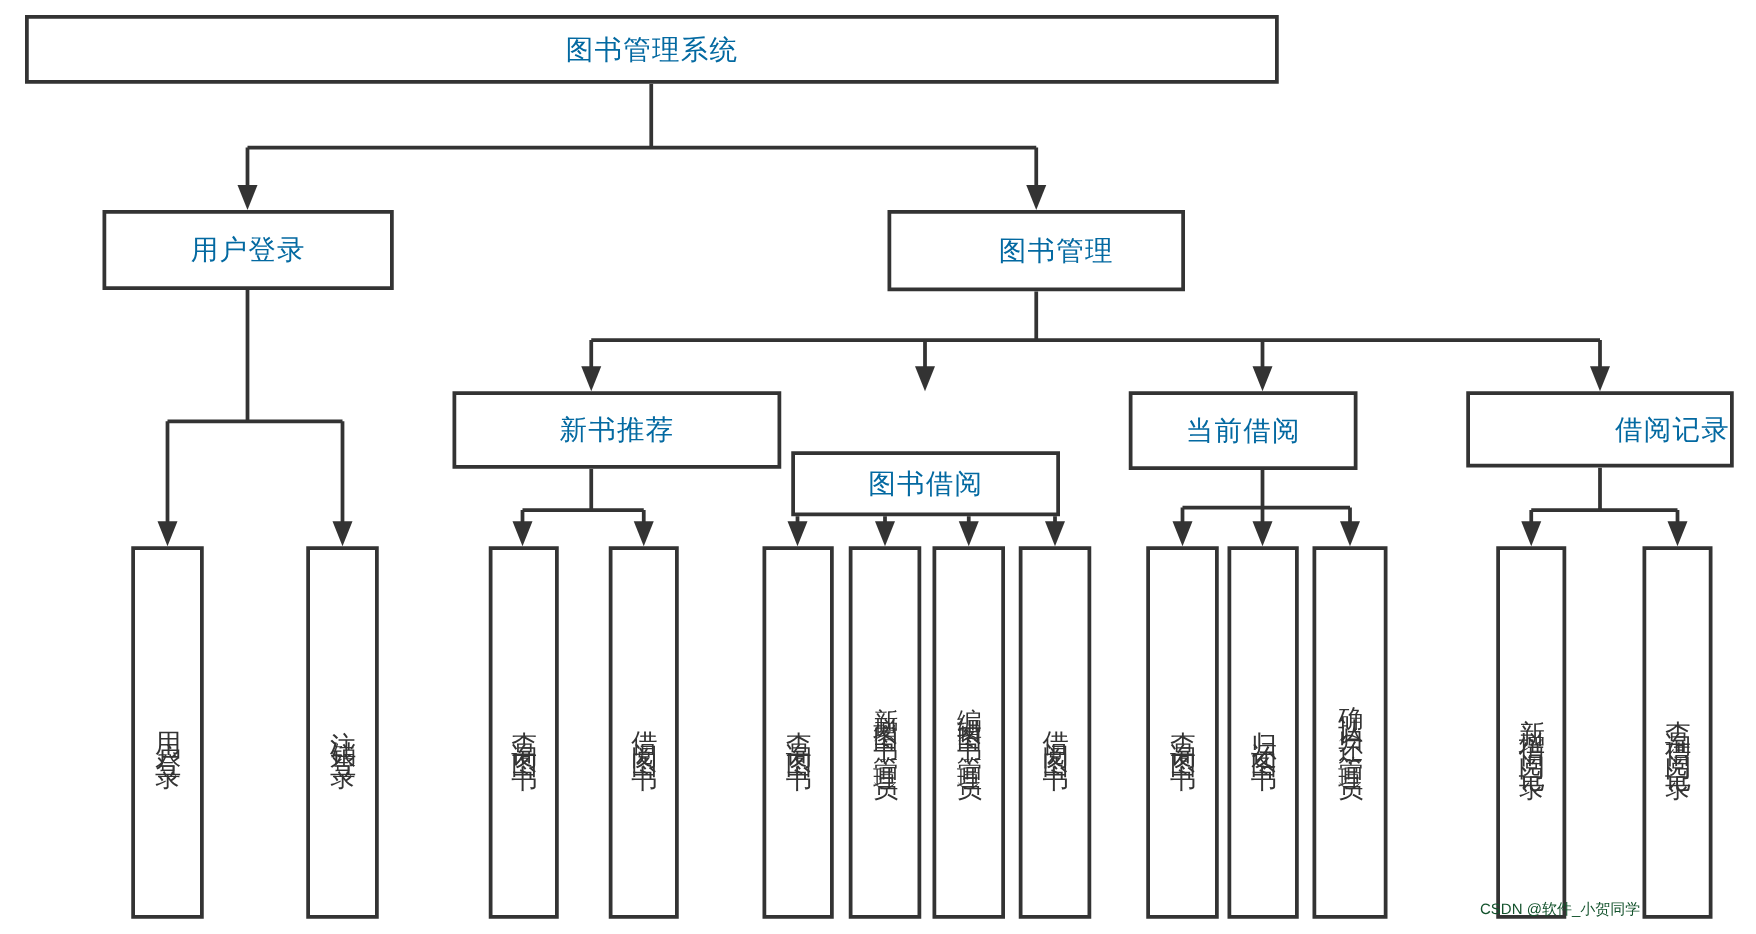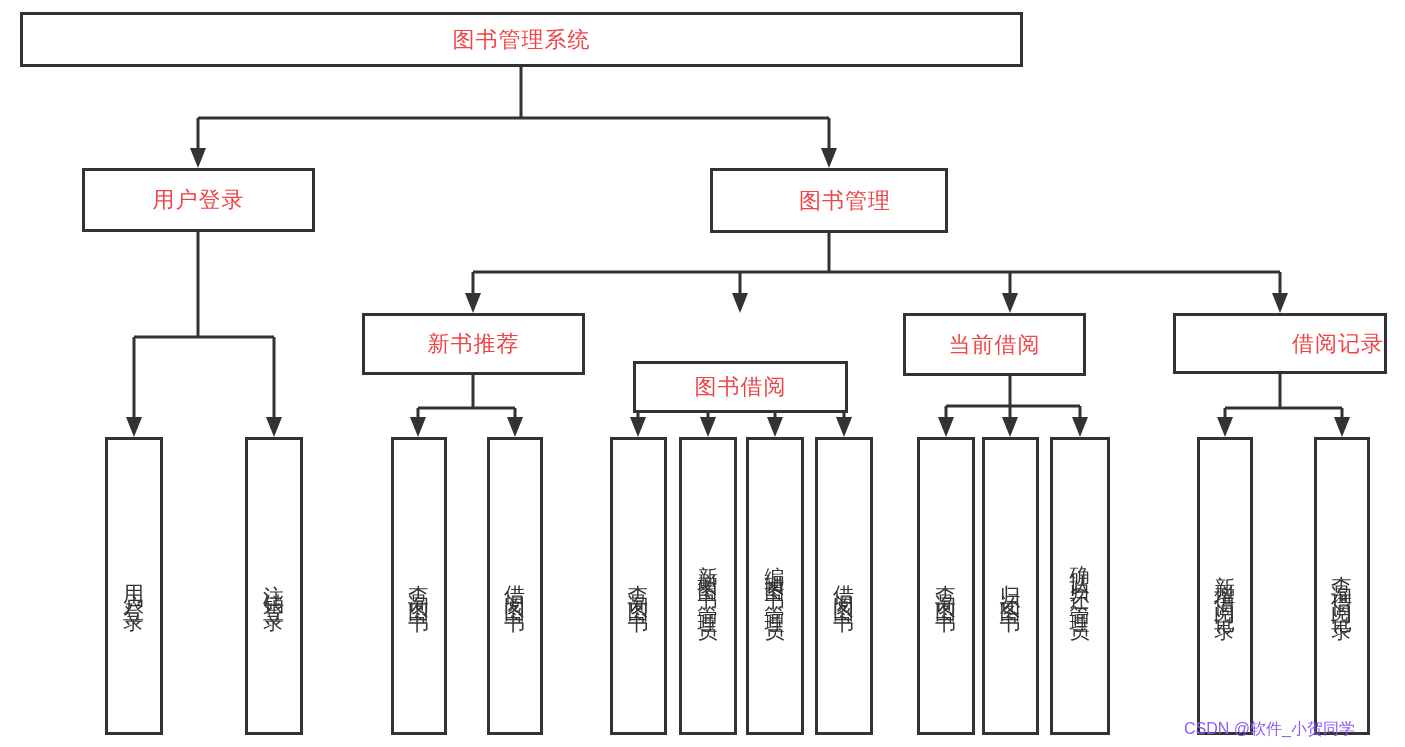--- a/index.html
+++ b/index.html
@@ -10,21 +10,21 @@
     font-family:"Liberation Sans","DejaVu Sans",sans-serif;
     overflow:hidden;
   }
   .wires{position:absolute;left:0;top:0;width:1405px;height:747px;}
   .hbox{
     position:absolute;
     background:#fff;
     border:3px solid #333;
     display:flex;align-items:center;justify-content:center;
     box-sizing:border-box;
-    color:#ef4444;
+    color:#0369a1;
     font-size:22px;
     letter-spacing:1px;
   }
   .vbox{
     position:absolute;
     top:437px;height:298px;
     background:#fff;
     border:3px solid #333;
     display:flex;align-items:center;justify-content:center;
     box-sizing:border-box;
@@ -35,22 +35,22 @@
     text-orientation:mixed;
     font-size:21px;
     line-height:1;
     letter-spacing:9px;
     color:#333;
     white-space:nowrap;
   }
   .watermark{
     position:absolute;
     left:1184px;top:719px;
-    font-size:16px;
-    color:#8b5cf6;
+    font-size:12px;
+    color:#14532d;
     white-space:nowrap;
     z-index:5;
   }
 </style>
 </head>
 <body>
 
 <div class="stage">
 
   <svg class="wires" viewBox="0 0 1405 747" fill="none" stroke="#333" stroke-width="3">
@@ -93,21 +93,21 @@
     <span>图书管理系统</span>
   </div>
 
   <div class="hbox" style="left:82px;top:168px;width:233px;height:64px;">
     <span>用户登录</span>
   </div>
   <div class="hbox" style="left:710px;top:168px;width:238px;height:65px;padding-left:32px;">
     <span>图书管理</span>
   </div>
 
-  <div class="hbox" style="left:362px;top:313px;width:223px;height:62px;">
+  <div class="hbox" style="left:362px;top:313px;width:263px;height:62px;">
     <span>新书推荐</span>
   </div>
   <div class="hbox" style="left:633px;top:313px;width:215px;height:52px;margin-top:48px;">
     <span>图书借阅</span>
   </div>
   <div class="hbox" style="left:903px;top:313px;width:183px;height:63px;">
     <span>当前借阅</span>
   </div>
   <div class="hbox" style="left:1173px;top:313px;width:214px;height:61px;justify-content:flex-end;">
     <span>借阅记录</span>

